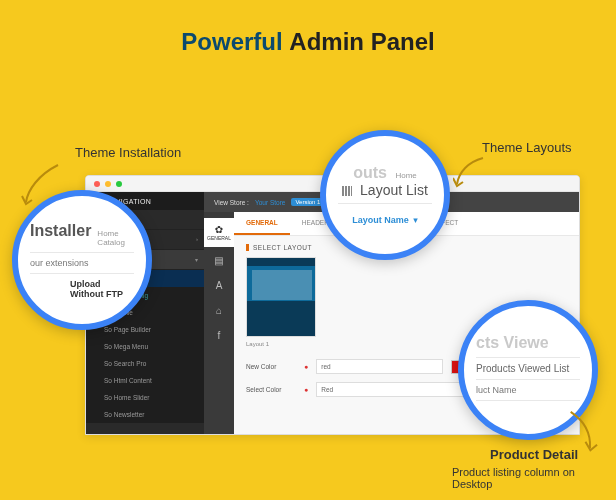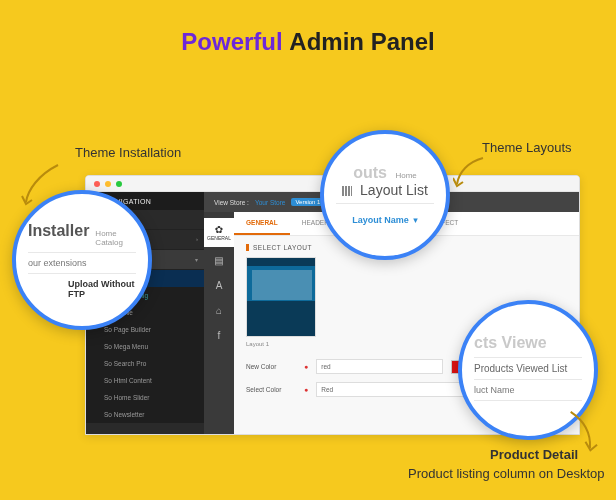--- a/index.html
+++ b/index.html
@@ -11,21 +11,21 @@
     overflow: hidden;
     position: relative;
   }
   .title {
     text-align: center;
     padding-top: 28px;
     font-size: 24px;
     font-weight: 400;
     color: #333;
   }
-  .title .pwr { color: #6d28d9; font-weight: 600; }
+  .title .pwr { color: #0c4a6e; font-weight: 600; }
   .title .ap  { color: #222; font-weight: 600; }
 
   
   .browser {
     position: absolute;
     left: 85px;
     top: 175px;
     width: 495px;
     height: 260px;
     background: #fff;
@@ -164,21 +164,21 @@
   .swatch { width: 14px; height: 14px; background: #d11; border: 1px solid #ccc; }
   .input { border: 1px solid #ddd; font-size: 6.5px; padding: 3px 4px; flex: 1; background: #fff; min-width: 40px; }
   .hex-btn { background: #111; color: #fff; font-size: 6px; padding: 3px 5px; }
   .compile-btn { background: #3a86d6; color: #fff; font-size: 6px; padding: 3px 5px; display:flex; align-items:center; gap:2px; }
 
   
   .lens {
     position: absolute;
     border-radius: 50%;
     background: #fff;
-    border: 4px solid #3b82f6;
+    border: 6px solid #3b82f6;
     box-shadow: 0 3px 14px rgba(0,0,0,0.22);
     overflow: hidden;
     padding: 12px;
     display: flex;
     flex-direction: column;
     justify-content: center;
   }
   .lens-installer { left: 12px; top: 190px; width: 140px; height: 140px; }
   .lens-layouts { left: 320px; top: 130px; width: 130px; height: 130px; text-align: center; }
   .lens-products { left: 458px; top: 300px; width: 140px; height: 140px; }
@@ -190,21 +190,21 @@
   .lens .line   { border-bottom: 1px solid #e8e8e8; margin: 5px 0; }
   .lens-products .mid { font-size: 10px; color: #666; }
   .sqicon { display:inline-block; width:10px; height:10px; background: repeating-linear-gradient(90deg,#888 0 2px,#fff 2px 3px); vertical-align: middle; margin-right: 4px; }
   .lens .bold9 { font-size: 9px; color: #333; font-weight: 700; padding-left: 40px; }
 
   
   .callout { position: absolute; font-size: 13px; color: #333; }
   .c-install { left: 40px; top: 145px; margin-left: 35px; }
   .c-layouts { left: 482px; top: 140px; }
   .c-product { left: 490px; top: 447px; font-weight: 600; }
-  .c-product-sub { position: absolute; left: 408px; top: 466px; font-size: 13px; color: #333; }
+  .c-product-sub { position: absolute; left: 452px; top: 466px; font-size: 11px; color: #333; }
 
   
   .arrow { position: absolute; width: 50px; height: 50px; }
   .arrow svg path { stroke: #b88b0d; stroke-width: 2; fill: none; }
   .ar-install { left: 18px; top: 160px; }
   .ar-layouts { left: 453px; top: 150px; }
   .ar-product { left: 555px; top: 410px; transform: rotate(15deg); }
 </style>
 </head>
 <body>

